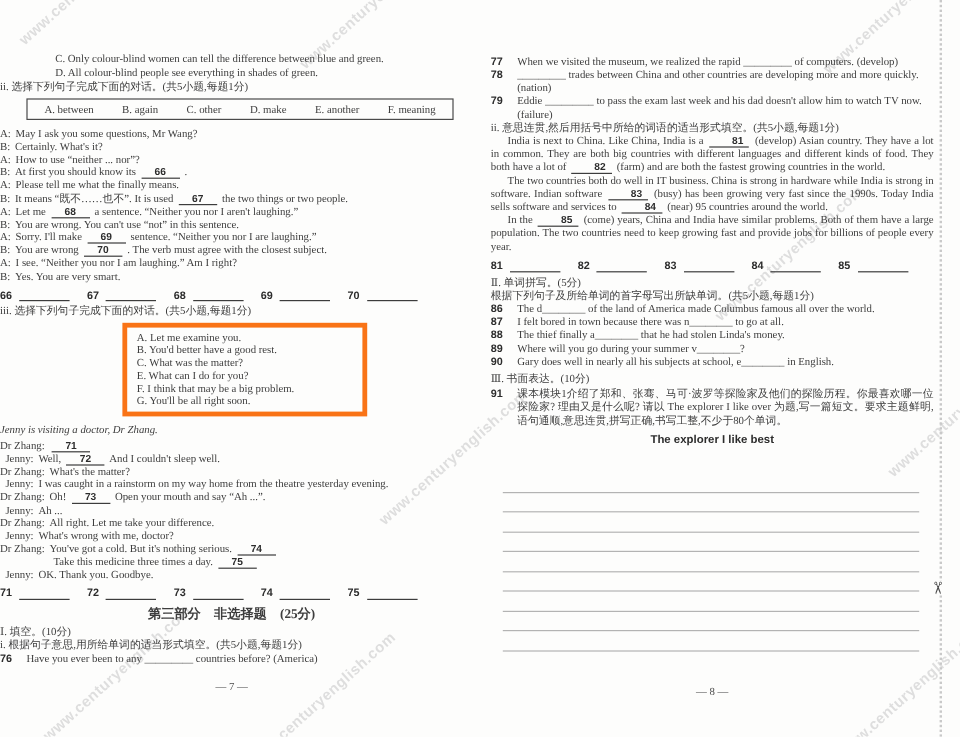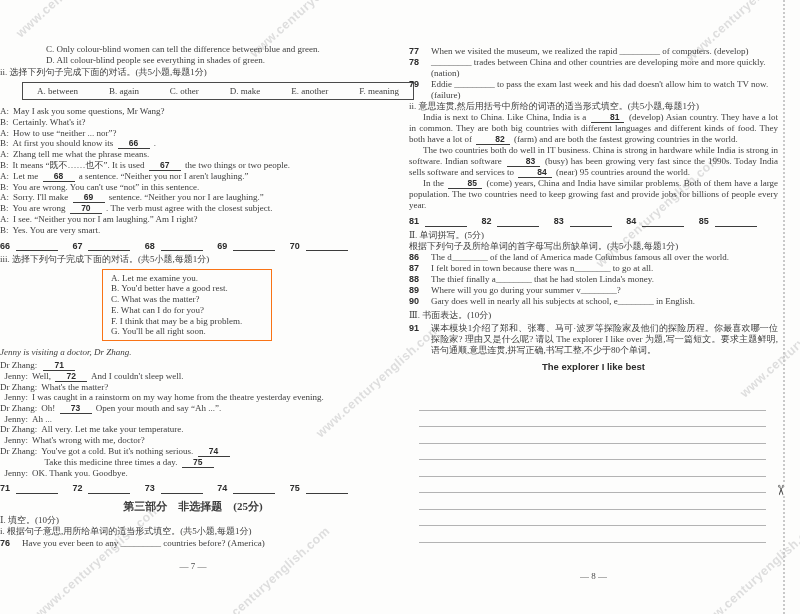--- a/index.html
+++ b/index.html
@@ -24,26 +24,26 @@
   
   .page{position:absolute;top:44px;line-height:10.6px;}
   .page7{left:0;width:386px;}
   .page8{left:409px;width:369px;line-height:11px;top:46px;}
   .cline{text-align:justify;}
   .indent46{margin-left:46px;}
   .cn{font-size:9px;}
   .italic{font-style:italic;}
   
   .wordbox{
-    border:1px solid #4a4a4a;margin:4px 0 6px 22px;width:392px;
+    border:1px solid #4a4a4a;margin:4px 0 6px 22px;width:356px;
     display:flex;justify-content:space-between;padding:3px 14px;box-sizing:border-box;
   }
   
   .sentbox{
-    border:1px solid #f97316;margin:4px 0 5px 102px;width:170px;
+    border:4px solid #f97316;margin:4px 0 5px 102px;width:204px;
     padding:3px 8px;box-sizing:border-box;line-height:10.7px;
   }
   
   .dline{display:flex;}
   .spk{white-space:pre;flex-shrink:0;margin-right:4px;}
   .dtxt{flex:1;text-align:left;}
   
   .nblank{
     display:inline-block;min-width:22px;padding:0 5px;margin:0 2px;
     border-bottom:1px solid #3c3c3c;text-align:center;
@@ -122,21 +122,21 @@
       <div class="dline">
       <span class="spk">A:</span>
       <span class="dtxt">How to use “neither ... nor”?</span>
     </div>
       <div class="dline">
       <span class="spk">B:</span>
       <span class="dtxt">At first you should know its <span class="nblank">66</span> .</span>
     </div>
       <div class="dline">
       <span class="spk">A:</span>
-      <span class="dtxt">Zhang tell me what the phrase means.</span>
+      <span class="dtxt">Please tell me what the finally means.</span>
     </div>
       <div class="dline">
       <span class="spk">B:</span>
       <span class="dtxt">It means “既不……也不”. It is used <span class="nblank">67</span> the two things or two people.</span>
     </div>
       <div class="dline">
       <span class="spk">A:</span>
       <span class="dtxt">Let me <span class="nblank">68</span> a sentence. “Neither you nor I aren't laughing.”</span>
     </div>
       <div class="dline">
@@ -217,21 +217,21 @@
       <div class="dline">
       <span class="spk">Dr Zhang:</span>
       <span class="dtxt">Oh! <span class="nblank">73</span> Open your mouth and say “Ah ...”.</span>
     </div>
       <div class="dline">
       <span class="spk">  Jenny:</span>
       <span class="dtxt">Ah ...</span>
     </div>
       <div class="dline">
       <span class="spk">Dr Zhang:</span>
-      <span class="dtxt">All very. Let me take your temperature.</span>
+      <span class="dtxt">All right. Let me take your difference.</span>
     </div>
       <div class="dline">
       <span class="spk">  Jenny:</span>
       <span class="dtxt">What's wrong with me, doctor?</span>
     </div>
       <div class="dline">
       <span class="spk">Dr Zhang:</span>
       <span class="dtxt">You've got a cold. But it's nothing serious. <span class="nblank">74</span></span>
     </div>
       <div class="dline">

